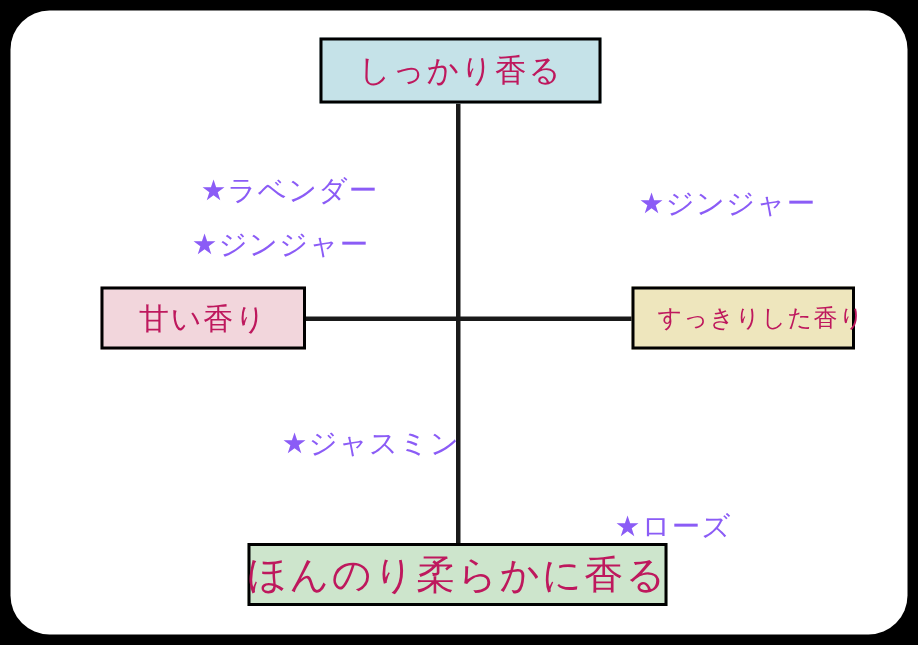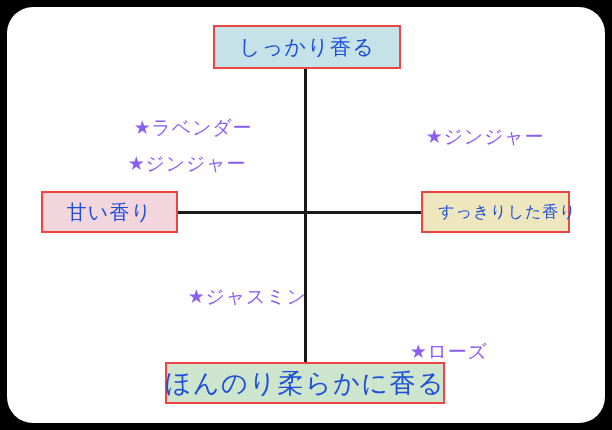--- a/index.html
+++ b/index.html
@@ -42,25 +42,25 @@
     top: 204px;
     width: 245px;
     height: 3px;
     background: #1a1a1a;
   }
 
   
   .pole {
     position: absolute;
     box-sizing: border-box;
-    border: 2px solid #ef4444;
+    border: 2px solid #000000;
     display: flex;
     align-items: center;
     justify-content: center;
-    color: #1d4ed8;
+    color: #be185d;
     letter-spacing: 0.06em;
     white-space: nowrap;
   }
   .pole-top {
     left: 206px;
     top: 18px;
     width: 188px;
     height: 44px;
     font-size: 21px;
   }
@@ -108,21 +108,21 @@
 <body>
 
 <div id="stage">
   <div id="canvas">
 
     <div class="axis-v"></div>
     <div class="axis-h"></div>
 
     <div class="pole pole-top" style="background-color: rgb(197, 226, 232);">しっかり香る</div>
 
-    <div class="pole pole-left" style="background-color: rgb(242, 214, 220);">甘い香り</div>
+    <div class="pole pole-left" style="background-color: rgb(242, 214, 220); margin-left: 26px;">甘い香り</div>
 
     <div class="pole pole-right" style="background-color: rgb(238, 230, 189); padding-left: 24px;">すっきりした香り</div>
 
     <div class="pole pole-bottom" style="background-color: rgb(205, 229, 204);">ほんのり柔らかに香る</div>
 
     <div class="item item-lavender">
       <span class="star">★</span><span>ラベンダー</span>
     </div>
 
     <div class="item item-ginger">

